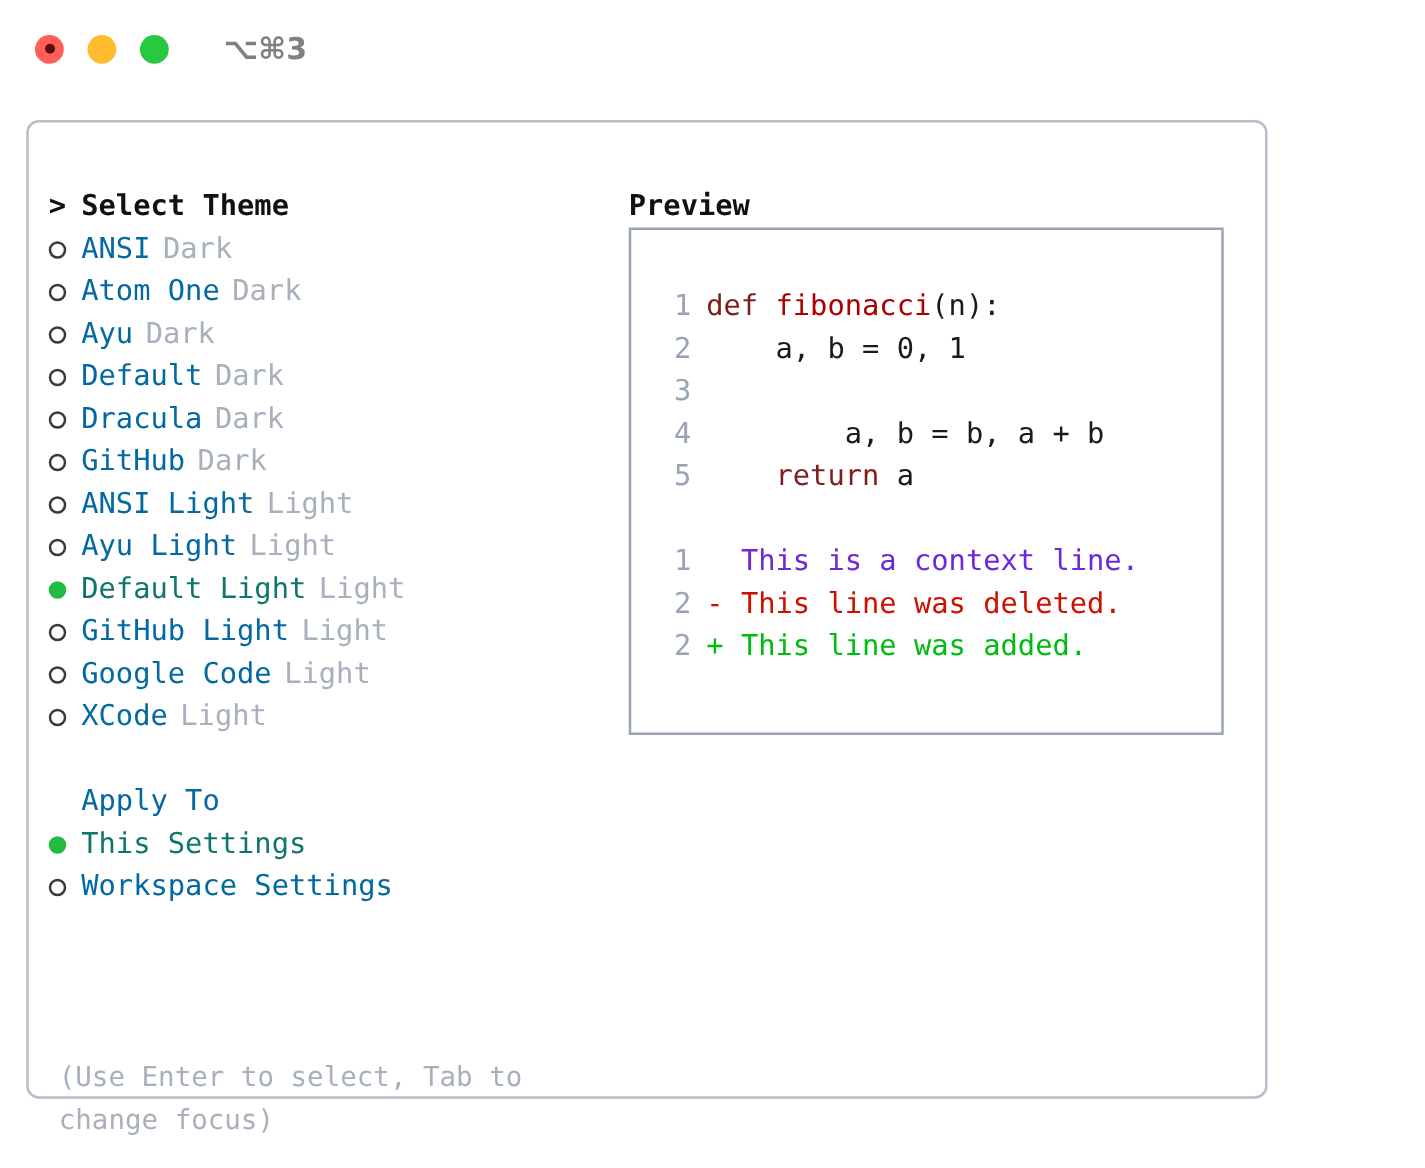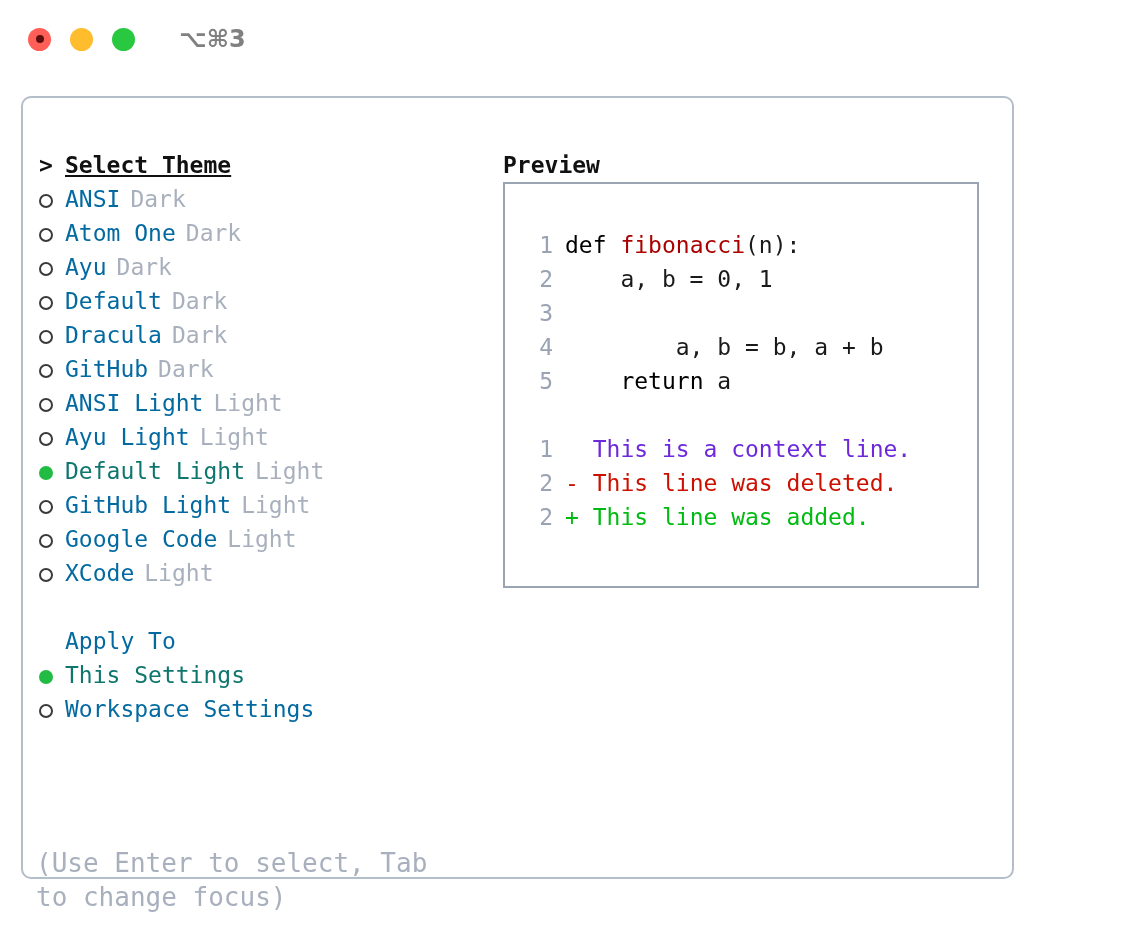--- a/index.html
+++ b/index.html
@@ -96,32 +96,32 @@
     border-radius: 50%;
     background: transparent;
   }
   .dot-filled {
     border-radius: 50%;
     background: #22bb44;
     border: 2px solid #22bb44;
   }
   .caret { font-weight: bold; color: #111111; }
   .label { color: #0369a1; }
-  .label.bold { font-weight: bold; color: #111111; text-decoration: underline; }
+  .label.bold { font-weight: bold; color: #111111; }
   .label.selected { color: #0f766e; }
   .tag { color: #a8b0bd; margin-left: 10px; }
 
   .section-gap { height: 34px; }
   .header-row .marker { visibility: hidden; }
 
   #hint {
     position: absolute;
-    left: 13px; top: 748px;
+    left: 24px; top: 748px;
     width: 430px;
-    font-size: 26px;
+    font-size: 22px;
     line-height: 34px;
     color: #a8b0bd;
   }
 
   
   #right-pane {
     position: absolute;
     left: 480px; top: 50px;
     width: 500px;
   }
@@ -148,21 +148,21 @@
   }
   .lineno {
     display: inline-block;
     width: 30px;
     flex: 0 0 30px;
     text-align: right;
     color: #99a3b3;
     margin-right: 12px;
   }
   .code-text { color: #1a1a1a; }
-  .tok-kw { color: #000000; }
+  .tok-kw { color: #7f1d1d; }
   .tok-fn { color: #aa0000; }
   .tok-plain { color: #1a1a1a; }
   .blank-line { height: 34px; }
   .diff-ctx { color: #6d28d9; }
   .diff-del { color: #cc1100; }
   .diff-add { color: #00bb11; }
 </style>
 </head>
 <body>
 

